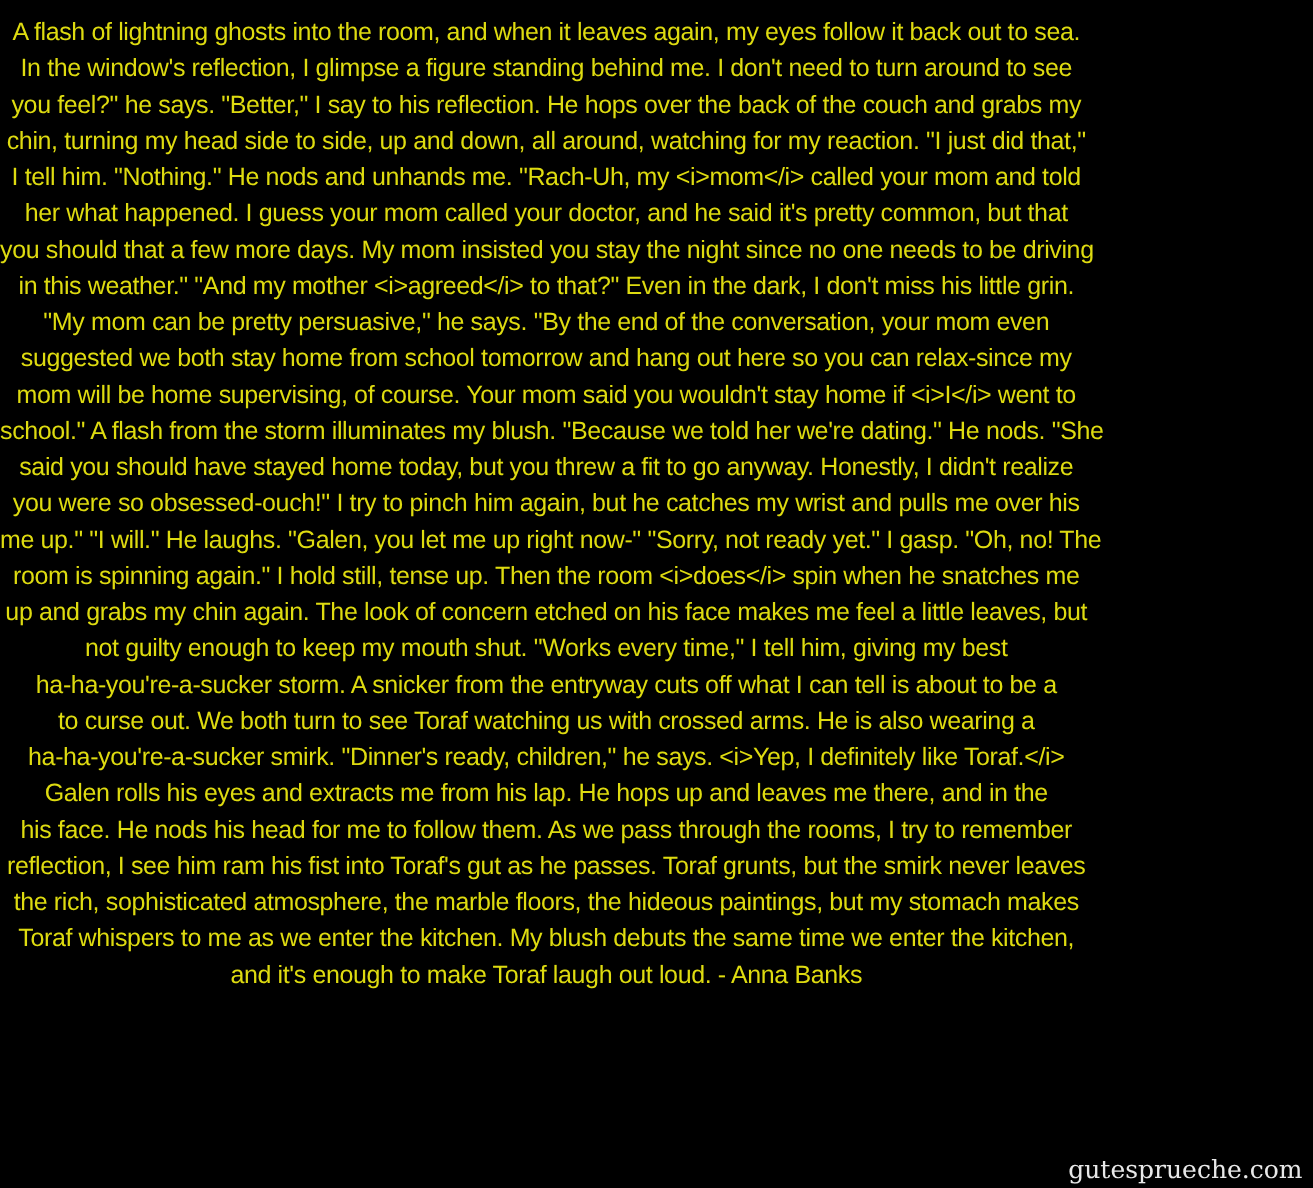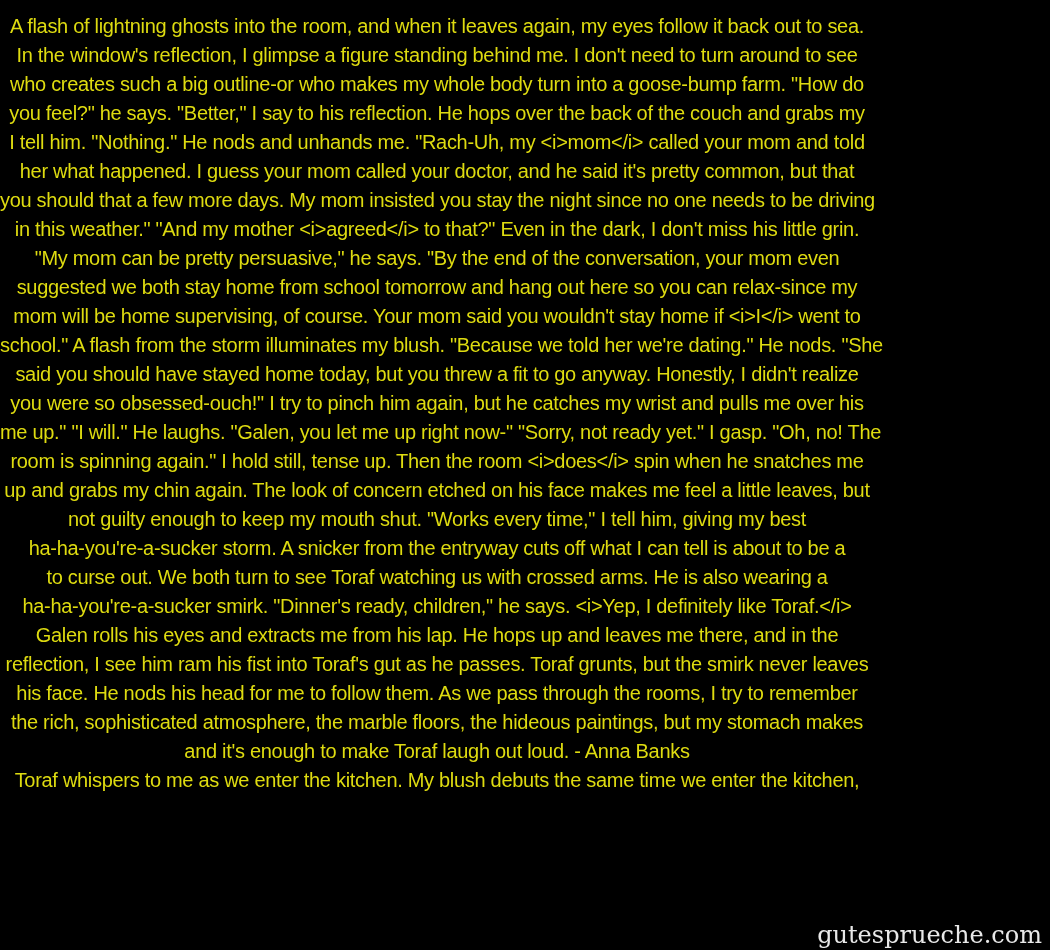--- a/index.html
+++ b/index.html
@@ -25,51 +25,51 @@
     letter-spacing: -0.3px;
   }
   .quote-line {
     white-space: pre;      
   }
   .watermark {
     position: absolute;
     right: 8px;
     bottom: 1px;
     font-family: "DejaVu Serif", serif;
-    font-size: 24px;
+    font-size: 20px;
     line-height: 28px;
     letter-spacing: 0px;
   }
 </style>
 </head>
 <body style="background: rgb(0, 0, 0);">
 
 <div class="quote-wrap" style="color: rgb(222, 219, 16);">
     <div class="quote-line">A flash of lightning ghosts into the room, and when it leaves again, my eyes follow it back out to sea.</div>
     <div class="quote-line">In the window's reflection, I glimpse a figure standing behind me. I don't need to turn around to see</div>
-    <div class="quote-line">who creates such a big outline-or who makes my whole body turn into a goose-bump farm. "How do</div>
     <div class="quote-line">you feel?" he says. "Better," I say to his reflection. He hops over the back of the couch and grabs my</div>
+    <div class="quote-line">chin, turning my head side to side, up and down, all around, watching for my reaction. "I just did that,"</div>
     <div class="quote-line">I tell him. "Nothing." He nods and unhands me. "Rach-Uh, my &lt;i&gt;mom&lt;/i&gt; called your mom and told</div>
     <div class="quote-line">her what happened. I guess your mom called your doctor, and he said it's pretty common, but that</div>
     <div class="quote-line">you should that a few more days. My mom insisted you stay the night since no one needs to be driving</div>
     <div class="quote-line">in this weather." "And my mother &lt;i&gt;agreed&lt;/i&gt; to that?" Even in the dark, I don't miss his little grin.</div>
     <div class="quote-line">"My mom can be pretty persuasive," he says. "By the end of the conversation, your mom even</div>
     <div class="quote-line">suggested we both stay home from school tomorrow and hang out here so you can relax-since my</div>
     <div class="quote-line">mom will be home supervising, of course. Your mom said you wouldn't stay home if &lt;i&gt;I&lt;/i&gt; went to</div>
     <div class="quote-line">school." A flash from the storm illuminates my blush. "Because we told her we're dating." He nods. "She</div>
     <div class="quote-line">said you should have stayed home today, but you threw a fit to go anyway. Honestly, I didn't realize</div>
     <div class="quote-line">you were so obsessed-ouch!" I try to pinch him again, but he catches my wrist and pulls me over his</div>
     <div class="quote-line">me up." "I will." He laughs. "Galen, you let me up right now-" "Sorry, not ready yet." I gasp. "Oh, no! The</div>
     <div class="quote-line">room is spinning again." I hold still, tense up. Then the room &lt;i&gt;does&lt;/i&gt; spin when he snatches me</div>
     <div class="quote-line">up and grabs my chin again. The look of concern etched on his face makes me feel a little leaves, but</div>
     <div class="quote-line">not guilty enough to keep my mouth shut. "Works every time," I tell him, giving my best</div>
     <div class="quote-line">ha-ha-you're-a-sucker storm. A snicker from the entryway cuts off what I can tell is about to be a</div>
     <div class="quote-line">to curse out. We both turn to see Toraf watching us with crossed arms. He is also wearing a</div>
     <div class="quote-line">ha-ha-you're-a-sucker smirk. "Dinner's ready, children," he says. &lt;i&gt;Yep, I definitely like Toraf.&lt;/i&gt;</div>
     <div class="quote-line">Galen rolls his eyes and extracts me from his lap. He hops up and leaves me there, and in the</div>
+    <div class="quote-line">his face. He nods his head for me to follow them. As we pass through the rooms, I try to remember</div>
     <div class="quote-line">reflection, I see him ram his fist into Toraf's gut as he passes. Toraf grunts, but the smirk never leaves</div>
-    <div class="quote-line">his face. He nods his head for me to follow them. As we pass through the rooms, I try to remember</div>
     <div class="quote-line">the rich, sophisticated atmosphere, the marble floors, the hideous paintings, but my stomach makes</div>
+    <div class="quote-line">Toraf whispers to me as we enter the kitchen. My blush debuts the same time we enter the kitchen,</div>
     <div class="quote-line">and it's enough to make Toraf laugh out loud. - Anna Banks</div>
-    <div class="quote-line">Toraf whispers to me as we enter the kitchen. My blush debuts the same time we enter the kitchen,</div>
   </div>
 
 <div class="watermark" style="color: rgb(232, 232, 232);">gutesprueche.com</div>
 
 </body></html>

